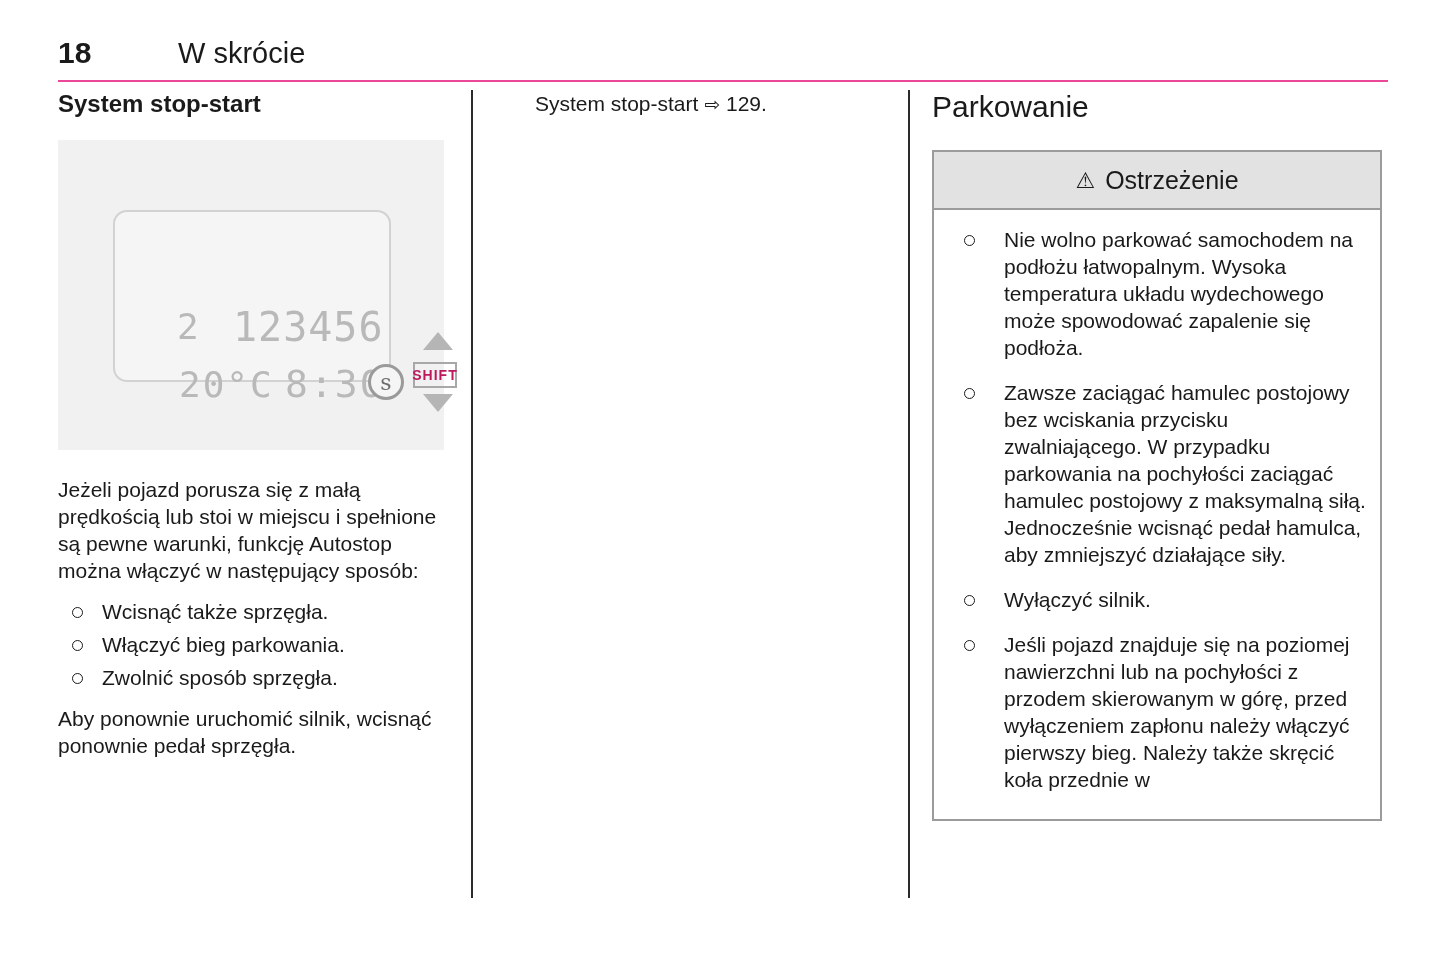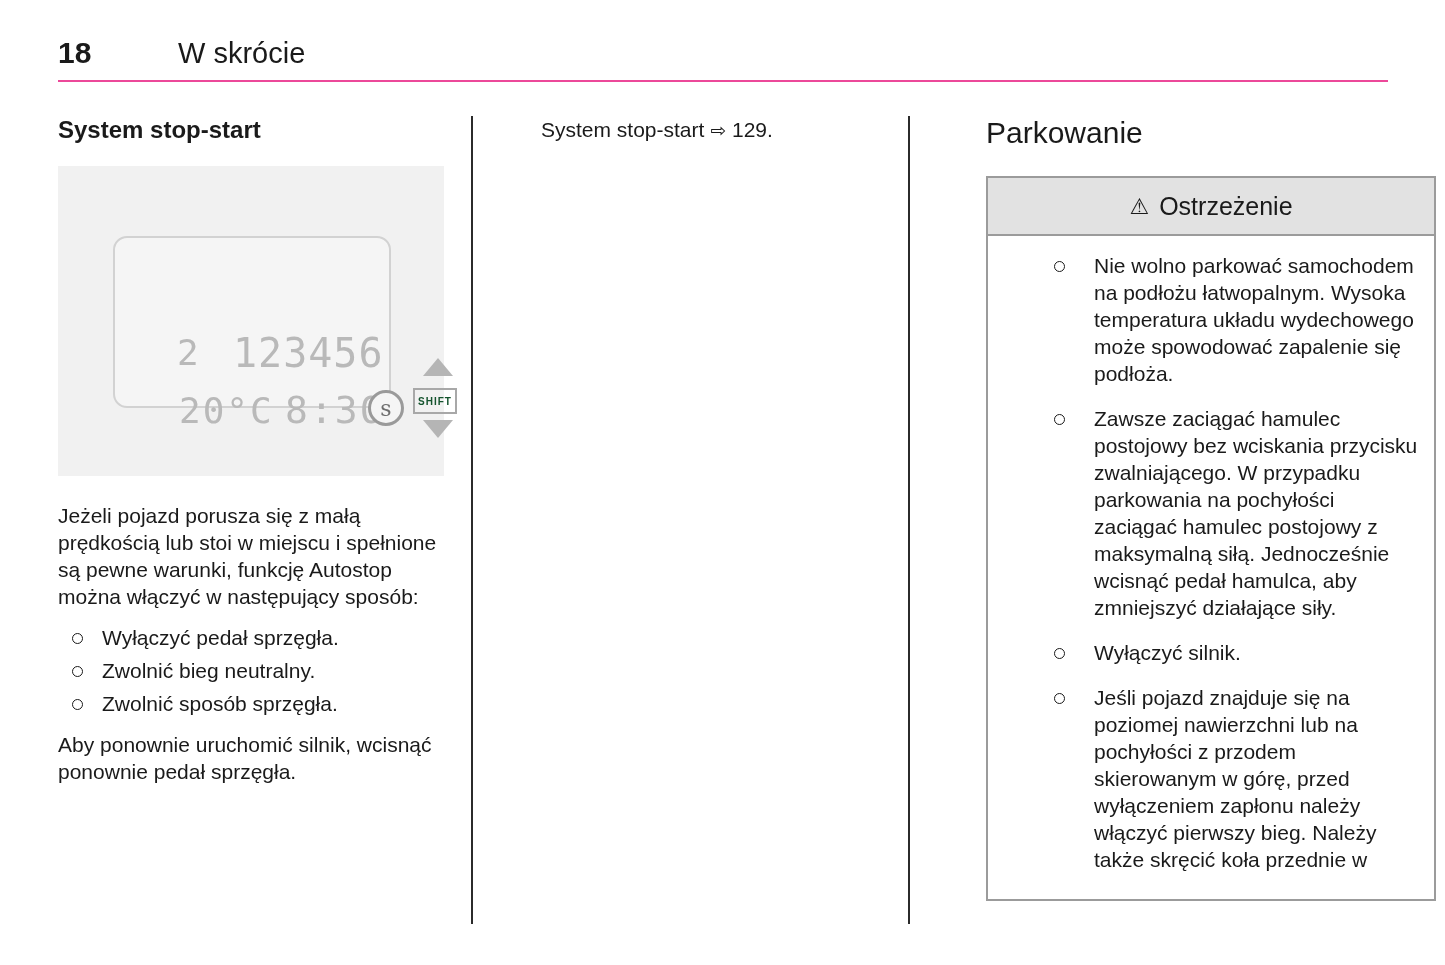--- a/index.html
+++ b/index.html
@@ -38,32 +38,31 @@
   .chapter-title {
     font-size: 29px;
     line-height: 34px;
     font-weight: normal;
   }
 
   
   .columns {
     position: absolute;
     left: 58px;
-    top: 116px;
+    top: 90px;
     width: 1330px;
     height: 815px;
     display: flex;
-    gap: 37px;
   }
   .col {
     position: relative;
     padding-right: 30px;
   }
   .col-1 { width: 416px; }
-  .col-2 { width: 408px; padding-left: 30px; }
+  .col-2 { width: 408px; padding-left: 41px; margin-left: 20px; }
   .col-3 { width: 391px; padding-left: 30px; }
 
   .rule {
     position: absolute;
     top: 0;
     width: 2px;
     background: #2b2b2b;
   }
   .rule-1 { left: 413px; height: 808px; }
   .rule-2 { left: 850px; height: 808px; }
@@ -164,22 +163,22 @@
     justify-content: center;
     background: #f5f5f5;
   }
   .shift-box {
     position: absolute;
     left: 298px;
     top: 150px;
     width: 44px;
     height: 26px;
     border: 2px solid #a8a8a8;
-    color: #14532d;
-    font-size: 10px;
+    color: #be185d;
+    font-size: 14px;
     font-weight: bold;
     display: flex;
     align-items: center;
     justify-content: center;
     letter-spacing: 1px;
   }
   .tri {
     position: absolute;
     left: 308px;
     width: 0; height: 0;
@@ -218,21 +217,20 @@
     justify-content: center;
     gap: 10px;
     font-size: 25px;
   }
   .warn-icon {
     font-family: "DejaVu Sans", sans-serif;
     font-size: 22px;
   }
   .warn-body {
     padding: 16px 14px 8px 14px;
-    margin-left: 36px;
   }
   .warn-body ul {
     list-style: none;
     margin: 0;
     padding: 0;
   }
   .warn-body li {
     position: relative;
     font-size: 21px;
     line-height: 27px;
@@ -276,22 +274,22 @@
         <div class="eco-ring">s</div>
         <div class="tri tri-up"></div>
         <div class="shift-box">SHIFT</div>
         <div class="tri tri-down"></div>
       </div>
     </div>
 
     <p class="body">Jeżeli pojazd porusza się z małą prędkością lub stoi w miejscu i spełnione są pewne warunki, funkcję Autostop można włączyć w następujący sposób:</p>
 
     <ul class="bullets">
-      <li>Wyłączyć pedał sprzęgła.</li>
-      <li>Zwolnić bieg neutralny.</li>
+      <li>Wcisnąć także sprzęgła.</li>
+      <li>Włączyć bieg parkowania.</li>
       <li>Zwolnić sposób sprzęgła.</li>
     </ul>
 
 
     <p class="body">Aby ponownie uruchomić silnik, wcisnąć ponownie pedał sprzęgła.</p>
   </div>
 
   <div class="col col-2">
     <p class="xref-line"><span>System stop-start</span> <span class="arrow-glyph">⇨</span> <span>129.</span></p>
   </div>

